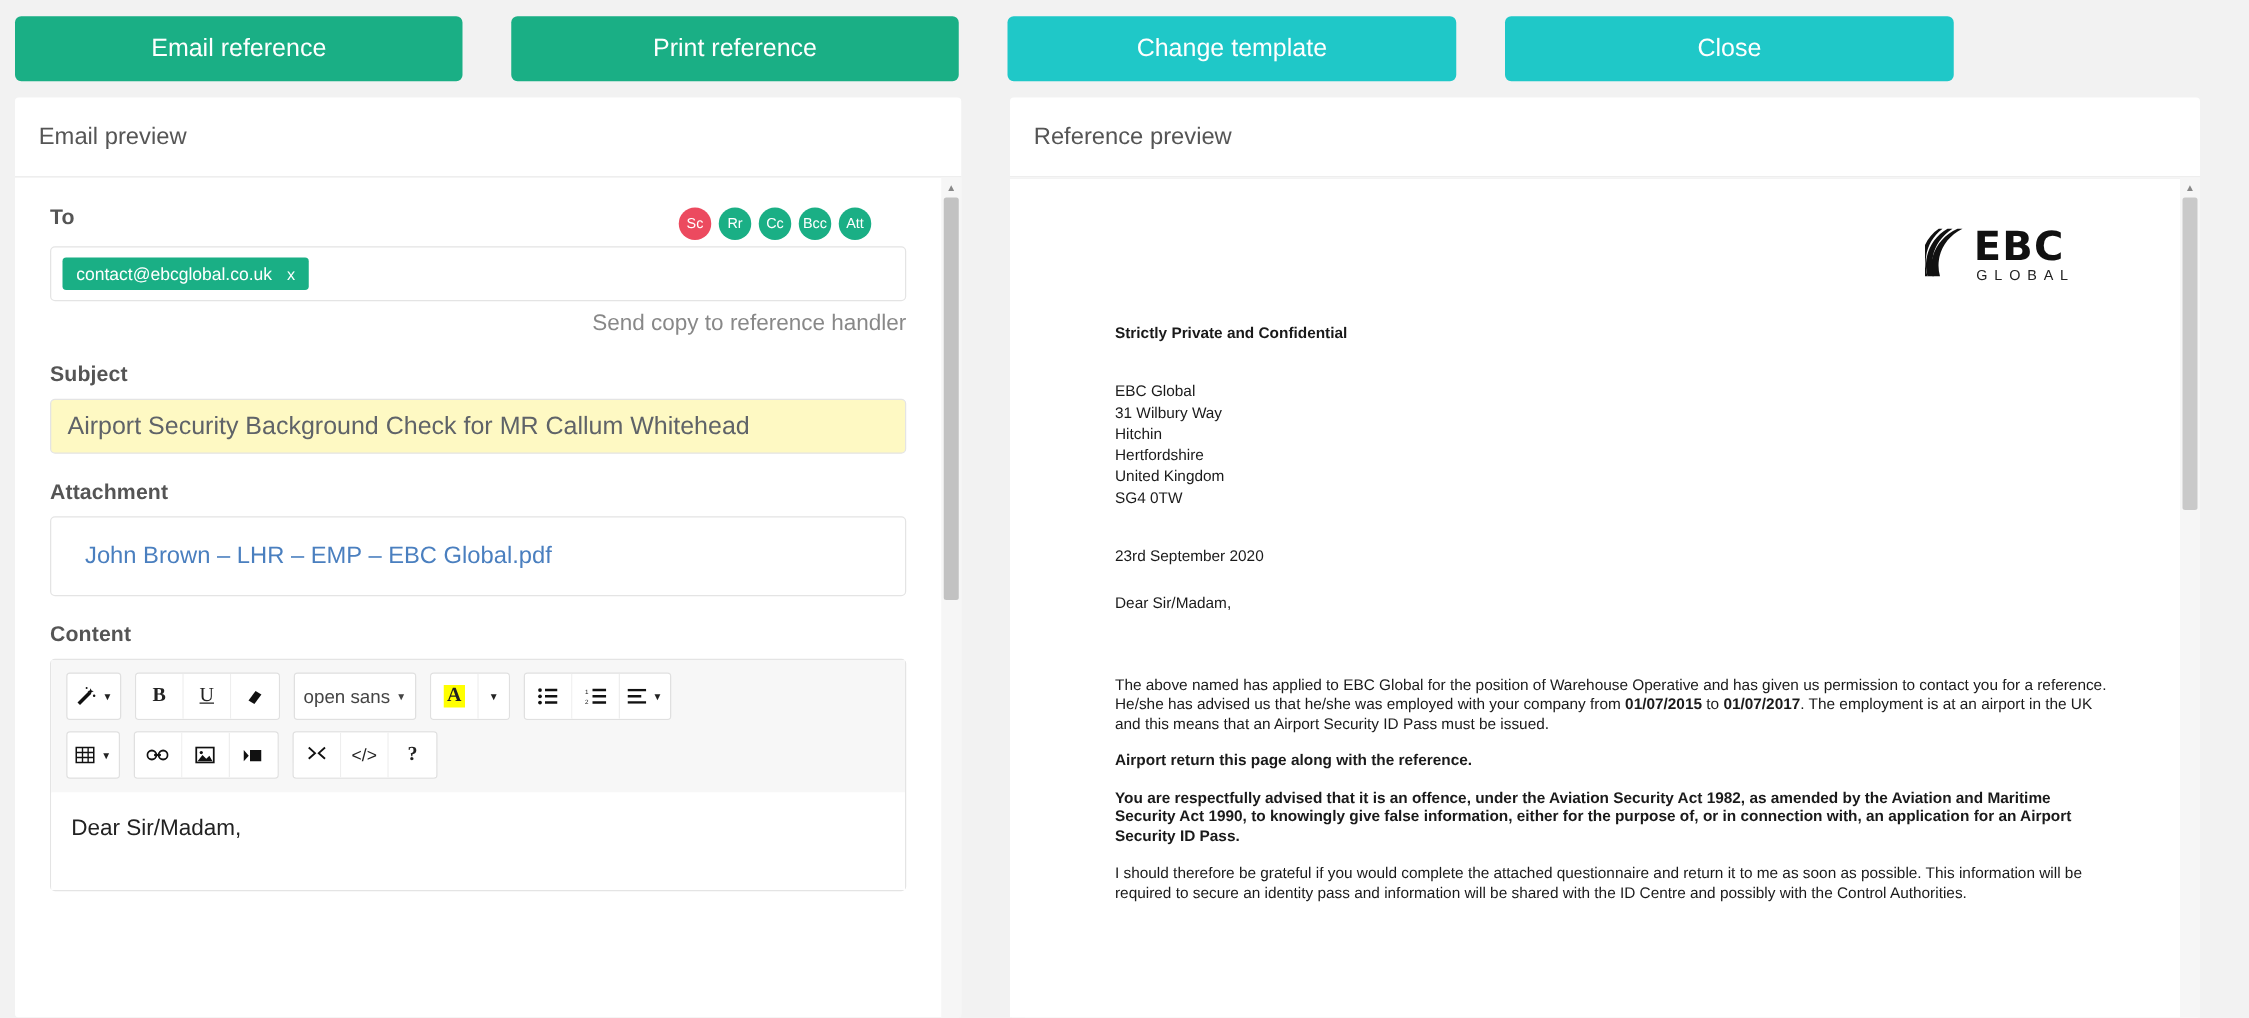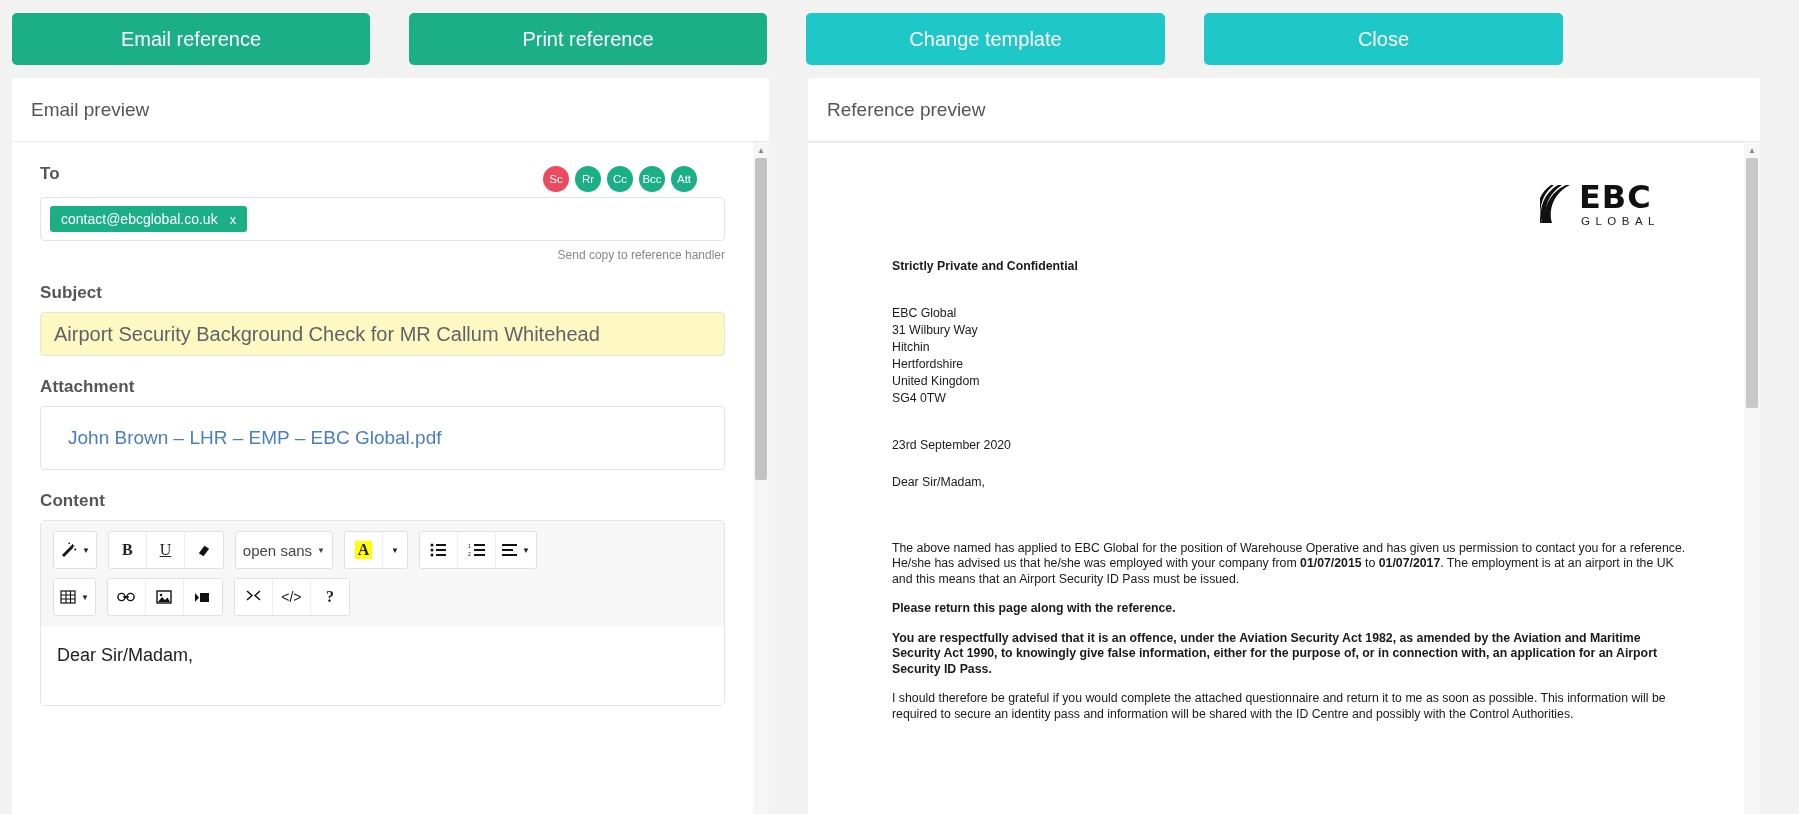--- a/index.html
+++ b/index.html
@@ -62,21 +62,21 @@
     height: 44px; width: 685px; display: flex; align-items: center;
     padding: 0 9px; margin-top: 4px; background: #fff;
   }
   .chip {
     background: #1aaf85; color: #fff; border-radius: 3px;
     height: 26px; display: flex; align-items: center;
     padding: 0 11px; font-size: 14px; gap: 12px;
   }
   .chip-x { font-size: 13px; cursor: pointer; }
   .send-copy {
-    text-align: right; width: 685px; font-size: 12px;
+    text-align: right; width: 685px; font-size: 18px;
     color: #888; margin-top: 7px; cursor: pointer;
   }
   .txt-box {
     border: 1px solid #e4e4e4; border-radius: 4px;
     height: 44px; width: 685px; display: flex; align-items: center;
     padding: 0 13px; font-size: 20px; color: #5f6368; background: #fef9c3;
   }
   .sect { margin-top: 21px; }
   .att-box {
     border: 1px solid #e4e4e4; border-radius: 4px;
@@ -124,21 +124,21 @@
     width: 952px; height: 672px; background: #fff; overflow: hidden;
     border-top: 1px solid #f0f0f0;
   }
   .doc-page {
     position: absolute; left: 12px; top: 0; width: 924px; height: 672px;
     background: #fff; padding: 24px 56px 0 72px;
     font-family: "Liberation Sans", sans-serif;
     color: #1a1a1a;
   }
   .logo-row { display: flex; justify-content: flex-end; padding-right: 28px; padding-top: 14px; }
-  .logo { display: flex; align-items: center; gap: 3px; }
+  .logo { display: flex; align-items: flex-start; gap: 3px; }
   .logo-txt { display: flex; flex-direction: column; line-height: 1; }
   .logo-ebc { font-size: 32px; font-weight: bold; letter-spacing: 1px; color: #111; font-family: "DejaVu Sans", sans-serif; }
   .logo-gl { font-size: 11.5px; letter-spacing: 5.5px; color: #222; margin-top: 3px; padding-left: 2px; }
   .d-bold { font-weight: bold; }
   .d-line { font-size: 12.3px; line-height: 17px; }
   .d-sp-30 { height: 30px; }
   .d-sp-20 { height: 20px; }
   .d-sp-14 { height: 14px; }
   .d-para { font-size: 12.3px; line-height: 15.5px; }
   .doc-sb { position: absolute; right: 0; top: 64px; width: 16px; height: 672px; background: #f6f6f6; }
@@ -380,21 +380,21 @@
 
           <div class="d-sp-20"></div>
           <div class="d-line">Dear Sir/Madam,</div>
 
           <div class="d-sp-20"></div>
 
           <div class="d-sp-30"></div>
           <div class="d-para"><span>The above named has applied to EBC Global for the position of Warehouse Operative and has given us permission to contact you for a reference. He/she has advised us that he/she was employed with your company from </span><span class="d-bold">01/07/2015</span><span> to </span><span class="d-bold">01/07/2017</span><span>. The employment is at an airport in the UK and this means that an Airport Security ID Pass must be issued.</span></div>
 
           <div class="d-sp-14"></div>
-          <div class="d-para d-bold">Please return this page along with the reference.</div>
+          <div class="d-para d-bold">Airport return this page along with the reference.</div>
 
           <div class="d-sp-14"></div>
           <div class="d-para d-bold">You are respectfully advised that it is an offence, under the Aviation Security Act 1982, as amended by the Aviation and Maritime Security Act 1990, to knowingly give false information, either for the purpose of, or in connection with, an application for an Airport Security ID Pass.</div>
 
           <div class="d-sp-14"></div>
           <div class="d-para">I should therefore be grateful if you would complete the attached questionnaire and return it to me as soon as possible. This information will be required to secure an identity pass and information will be shared with the ID Centre and possibly with the Control Authorities.</div>
 
         </div>
       </div>
 

